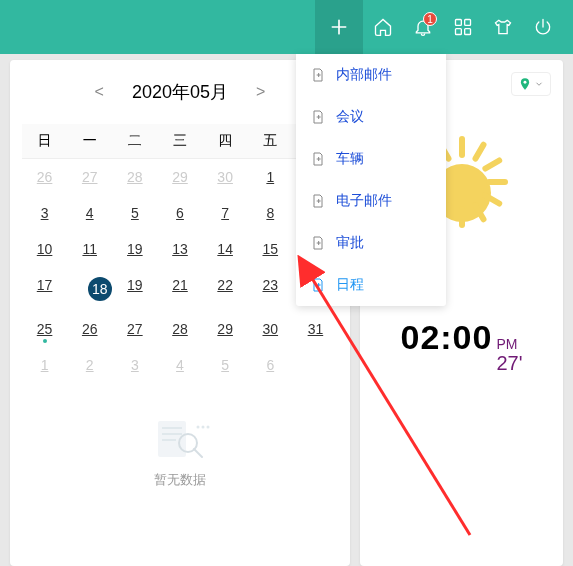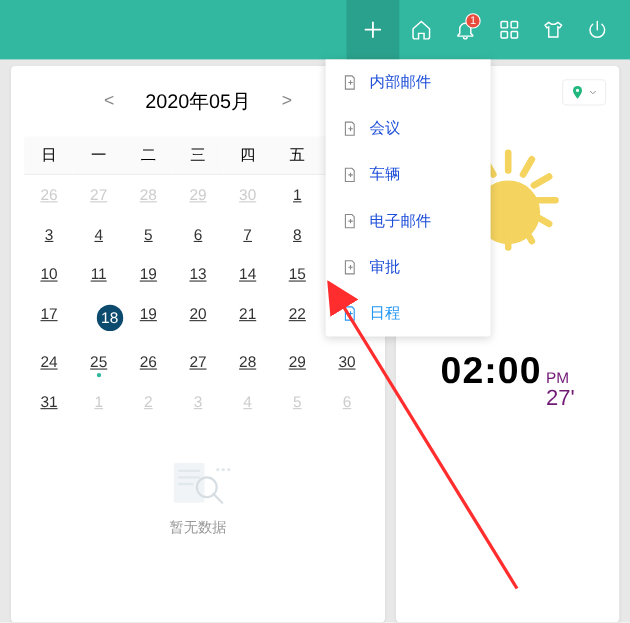--- a/index.html
+++ b/index.html
@@ -313,21 +313,20 @@
         <div class="day"><span class="num">10</span></div>
         <div class="day"><span class="num">11</span></div>
         <div class="day"><span class="num">19</span></div>
         <div class="day"><span class="num">13</span></div>
         <div class="day"><span class="num">14</span></div>
         <div class="day"><span class="num">15</span></div>
         <div class="day"><span class="num">16</span></div>
         <div class="day"><span class="num">17</span></div>
         <div class="day selected"><span class="num">18</span></div>
         <div class="day"><span class="num">19</span></div>
-        <div class="day"><span class="num">20</span></div>
         <div class="day"><span class="num">21</span></div>
         <div class="day"><span class="num">22</span></div>
         <div class="day"><span class="num">23</span></div>
         <div class="day"><span class="num">24</span></div>
         <div class="day"><span class="num">25</span><span class="dot"></span></div>
         <div class="day"><span class="num">26</span></div>
         <div class="day"><span class="num">27</span></div>
         <div class="day"><span class="num">28</span></div>
         <div class="day"><span class="num">29</span></div>
         <div class="day"><span class="num">30</span></div>

